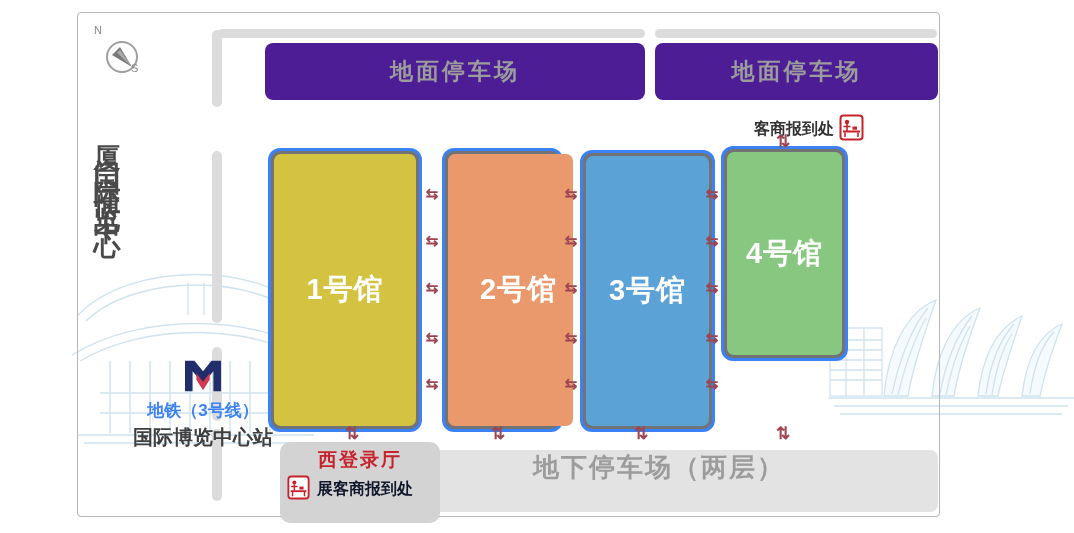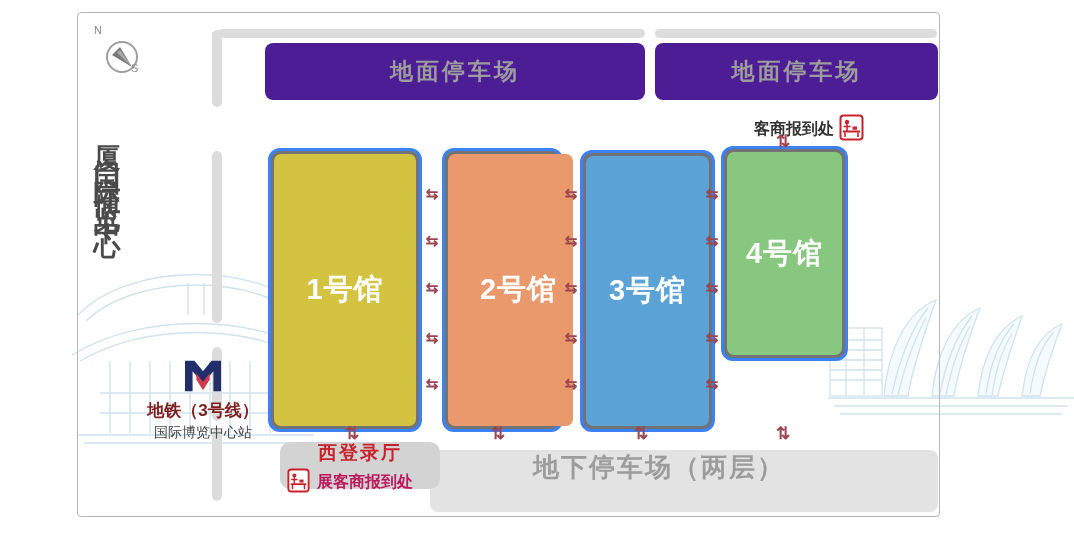--- a/index.html
+++ b/index.html
@@ -28,34 +28,34 @@
   .hall-fill{width:100%;height:100%;border-radius:7px;display:flex;align-items:center;
         justify-content:center;color:#fff;font-size:29px;font-weight:700;letter-spacing:1px;}
   
   .arrows-layer{position:absolute;left:0;top:0;width:100%;height:100%;z-index:5;pointer-events:none;}
   .arr{position:absolute;transform:translate(-50%,-50%);font-size:15px;font-weight:700;line-height:1;}
   .arr.v{font-size:17px;}
   
   .checkin-top{position:absolute;left:718px;top:114px;display:flex;align-items:center;gap:5px;z-index:4;}
   .checkin-top .lbl{font-size:16px;font-weight:700;color:#333;margin-left:36px;}
   
-  .west-box{position:absolute;left:280px;top:442px;width:160px;height:47px;background:#d3d3d3;
+  .west-box{position:absolute;left:280px;top:442px;width:160px;height:81px;background:#d3d3d3;
         border-radius:10px;z-index:4;display:flex;flex-direction:column;align-items:stretch;
-        padding-top:5px;box-sizing:border-box;justify-content:center;}
+        padding-top:5px;box-sizing:border-box;}
   .west-title{text-align:center;font-size:19px;font-weight:700;letter-spacing:2px;}
   .west-row{display:flex;align-items:center;gap:7px;padding-left:7px;margin-top:2px;}
-  .west-row .lbl{font-size:16px;font-weight:700;color:#be185d;}
+  .west-row .lbl{font-size:16px;font-weight:700;color:#0f172a;}
   
   .under-bar{position:absolute;left:430px;top:450px;width:508px;height:62px;background:#e3e3e3;
         border-radius:8px;display:flex;align-items:flex-start;justify-content:center;z-index:3;}
   .under-bar span{color:#9c9c9c;font-weight:700;font-size:26px;letter-spacing:2px;transform:translateX(-25px);}
   
   .metro{position:absolute;left:128px;top:358px;width:150px;text-align:center;z-index:4;}
-  .metro-line{font-size:17px;font-weight:700;color:#7f1d1d;margin-top:1px;}
-  .metro-station{font-size:14px;font-weight:400;color:#3f3f3f;margin-top:2px;}
+  .metro-line{font-size:17px;font-weight:700;color:#3b82f6;margin-top:1px;}
+  .metro-station{font-size:20px;font-weight:700;color:#3f3f3f;margin-top:2px;}
   .desk-icon{display:inline-block;}
 </style>
 </head>
 <body>
 
 <div class="stage">
 
   <svg class="wm" style="left:70px;top:243px;" width="252" height="208" viewBox="0 0 252 208">
     <g stroke="#cfe3ee" fill="none" stroke-width="1.4">
       <path d="M8 72 C60 18 190 18 244 72"></path>

